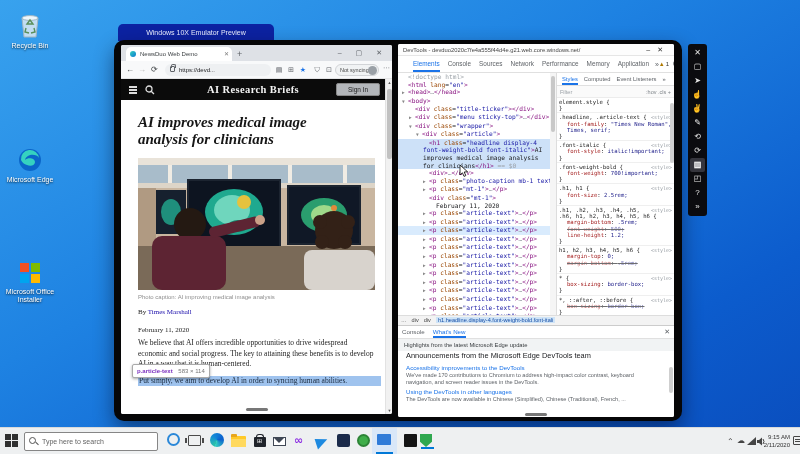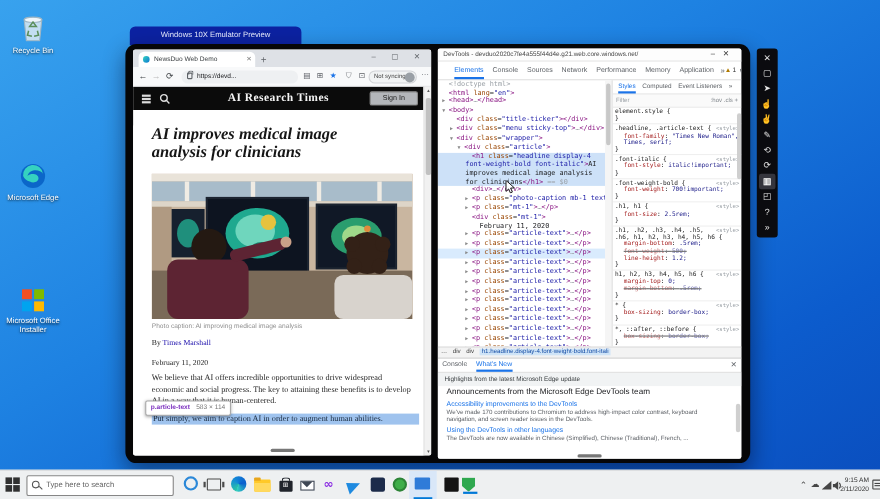--- a/index.html
+++ b/index.html
@@ -243,21 +243,21 @@
         </div>
         <span class="dots">⋯</span>
       </div>
 
       <div class="siteheader">
         <span class="burger"></span>
         <svg style="position:absolute;left:24px;top:6px;" width="10" height="10" viewBox="0 0 10 10">
             <circle cx="4" cy="4" r="3" fill="none" stroke="#ddd" stroke-width="1.3"></circle>
             <line x1="6.2" y1="6.2" x2="9" y2="9" stroke="#ddd" stroke-width="1.3"></line>
           </svg>
-        <div class="sitetitle">AI Research Times</div>
+        <div class="sitetitle">AI Research Briefs</div>
         <div class="signin">Sign In</div>
       </div>
 
       <div class="content">
         <div class="article">
           <div class="headline">AI improves medical image analysis for clinicians</div>
           <div class="photo">
             <svg width="237" height="132" viewBox="0 0 237 132">
               <rect width="237" height="132" fill="#c9b6a0"></rect>
               <rect y="0" width="237" height="7" fill="#e9e3d9"></rect>
@@ -289,21 +289,21 @@
                 <circle cx="210" cy="64" r="7" fill="#332117"></circle>
                 <circle cx="207" cy="84" r="7" fill="#332117"></circle>
                 <circle cx="184" cy="84" r="7" fill="#332117"></circle>
               <rect x="166" y="92" width="71" height="40" rx="8" fill="#d8d3cd"></rect>
             </svg>
           </div>
           <div class="caption">Photo caption: AI improving medical image analysis</div>
           <div class="byline"><span>By </span><a>Times Marshall</a></div>
           <div class="date">February 11, 2020</div>
           <div class="para">We believe that AI offers incredible opportunities to drive widespread economic and social progress. The key to attaining these benefits is to develop AI in a way that it is human-centered.</div>
-          <div class="hl">Put simply, we aim to caption AI in order to augment human abilities.</div>
+          <div class="hl">Put simply, we aim to develop AI in order to syncing human abilities.</div>
         </div>
         <div class="tip">
           <span class="tsel">p.article-text</span>
           <span class="tdim">583 × 114</span>
         </div>
       </div>
 
       <div class="bscroll">
         <span class="up" style="top:1px;">▲</span>
         <span class="th"></span>

